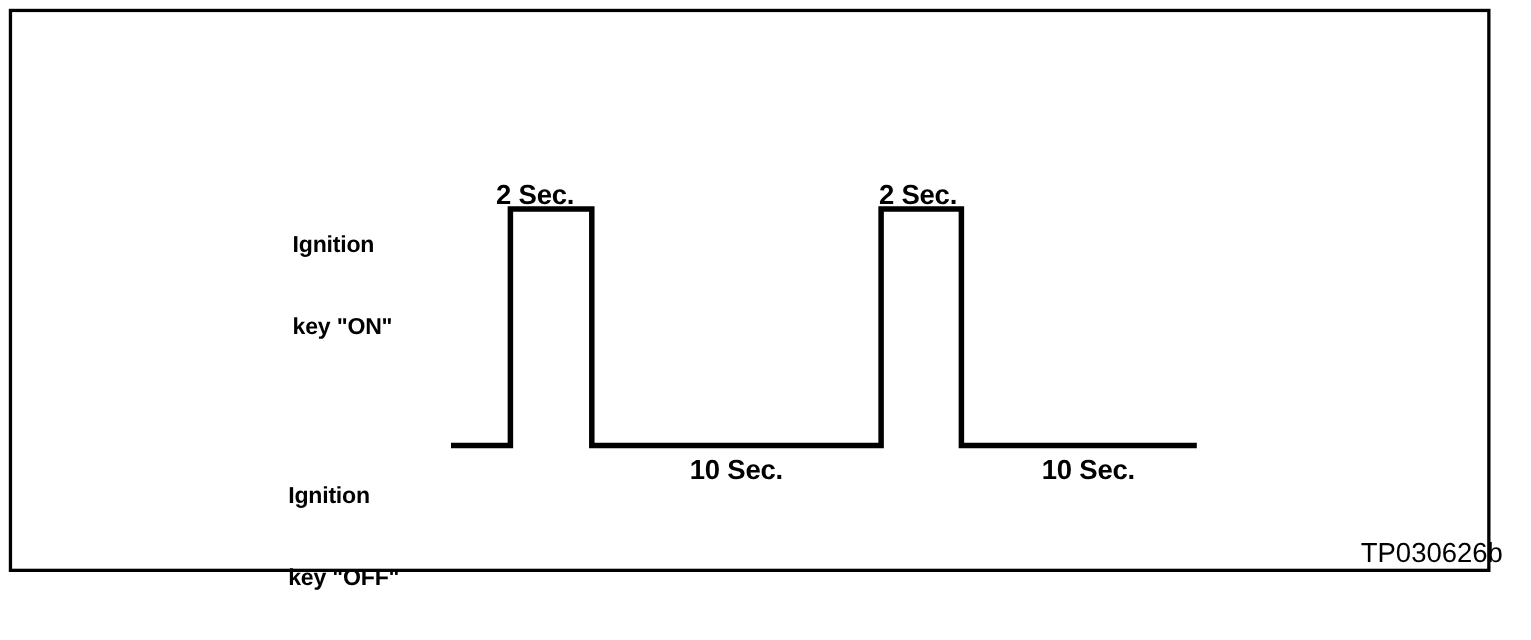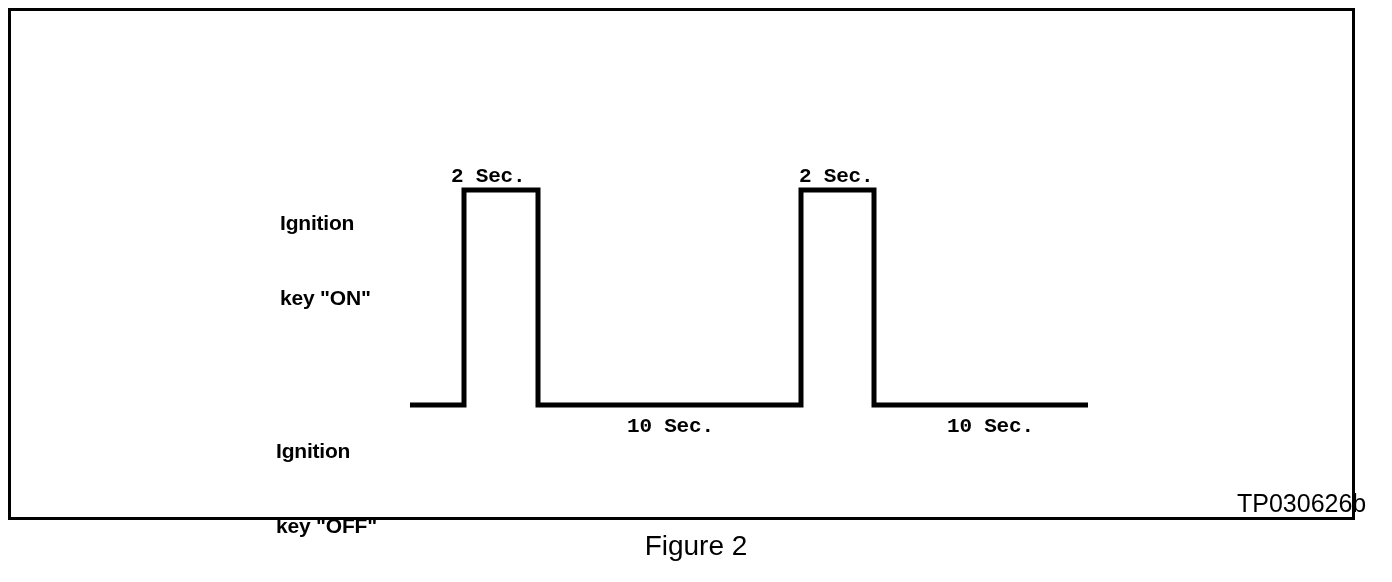--- a/index.html
+++ b/index.html
@@ -41,38 +41,37 @@
     font-family: "Liberation Sans", sans-serif;
     font-weight: bold;
     font-size: 21px;
     line-height: 25px;
     letter-spacing: -0.2px;
     white-space: pre;
     color: #000000;
   }
   .state-label .line {
     display: block;
-    margin-left: 14px;
   }
 
   #label-on {
     left: 266px;
     top: 160px;
   }
   #label-off {
     left: 262px;
     top: 388px;
   }
 
   
   .duration-label {
     position: absolute;
-    font-family: Liberation Mono, monospace;
+    font-family: Liberation Sans, sans-serif;
     font-weight: bold;
-    font-size: 21px;
+    font-size: 25px;
     line-height: 24px;
     letter-spacing: -0.2px;
     white-space: pre;
     color: #000000;
   }
   #dur-on-1 { left: 451px; top: 165px; }
   #dur-on-2 { left: 799px; top: 165px; }
   #dur-off-1 { left: 627px; top: 415px; }
   #dur-off-2 { left: 947px; top: 415px; }
 
@@ -132,15 +131,14 @@
   <div class="duration-label" id="dur-on-2">2 Sec.</div>
   <div class="duration-label" id="dur-off-1">10 Sec.</div>
   <div class="duration-label" id="dur-off-2">10 Sec.</div>
 
   <svg id="waveform-svg" viewBox="0 0 1392 582" xmlns="http://www.w3.org/2000/svg">
     <polyline id="wave-trace" fill="none" stroke="#000000" stroke-width="5" stroke-linecap="butt" stroke-linejoin="miter" points="410,405 464,405 464,190 538,190 538,405 801,405 801,190 874,190 874,405 1088,405"></polyline>
   </svg>
 
   <div id="drawing-code">TP030626b</div>
 
-  <div id="figure-caption">Figure 2</div>
 
 </div>
 
 </body></html>

